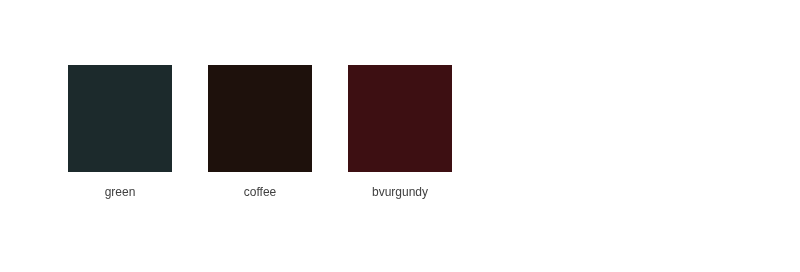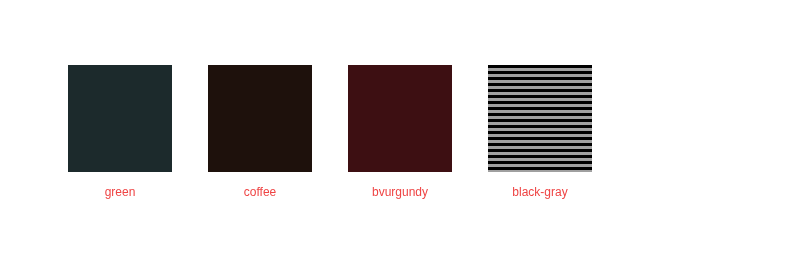--- a/index.html
+++ b/index.html
@@ -26,38 +26,34 @@
   .swatch-patch {
     width: 104px;
     height: 107px;
     box-sizing: border-box;
   }
   .swatch-label {
     margin-top: 13px;
     width: 104px;
     text-align: center;
     font-size: 12px;
-    color: #ef4444;
+    color: #404040;
     line-height: 14px;
     white-space: nowrap;
   }
 </style>
 </head>
 <body style="background: rgb(255, 255, 255);">
 
 <div id="swatch-gallery">
     <div class="swatch-cell" style="left: 68px;">
       <div class="swatch-patch" style="background: rgb(28, 42, 44);"></div>
       <div class="swatch-label">green</div>
     </div>
     <div class="swatch-cell" style="left: 208px;">
       <div class="swatch-patch" style="background: rgb(30, 17, 12);"></div>
       <div class="swatch-label">coffee</div>
     </div>
     <div class="swatch-cell" style="left: 348px;">
       <div class="swatch-patch" style="background: rgb(61, 15, 18);"></div>
       <div class="swatch-label">bvurgundy</div>
     </div>
-    <div class="swatch-cell" style="left: 488px;">
-      <div class="swatch-patch" style="background: repeating-linear-gradient(rgb(0, 0, 0) 0px, rgb(0, 0, 0) 3px, rgb(160, 160, 160) 3px, rgb(160, 160, 160) 6px);"></div>
-      <div class="swatch-label">black-gray</div>
-    </div>
   </div>
 
 </body></html>

